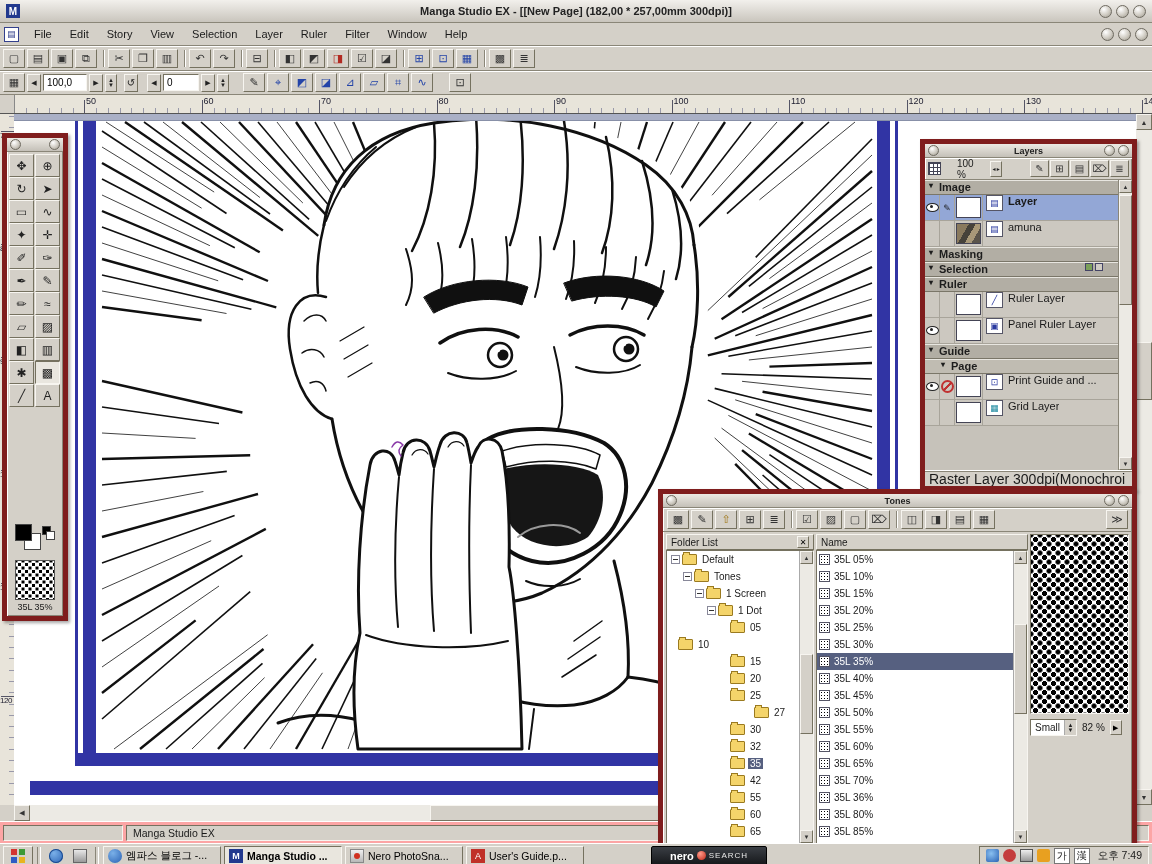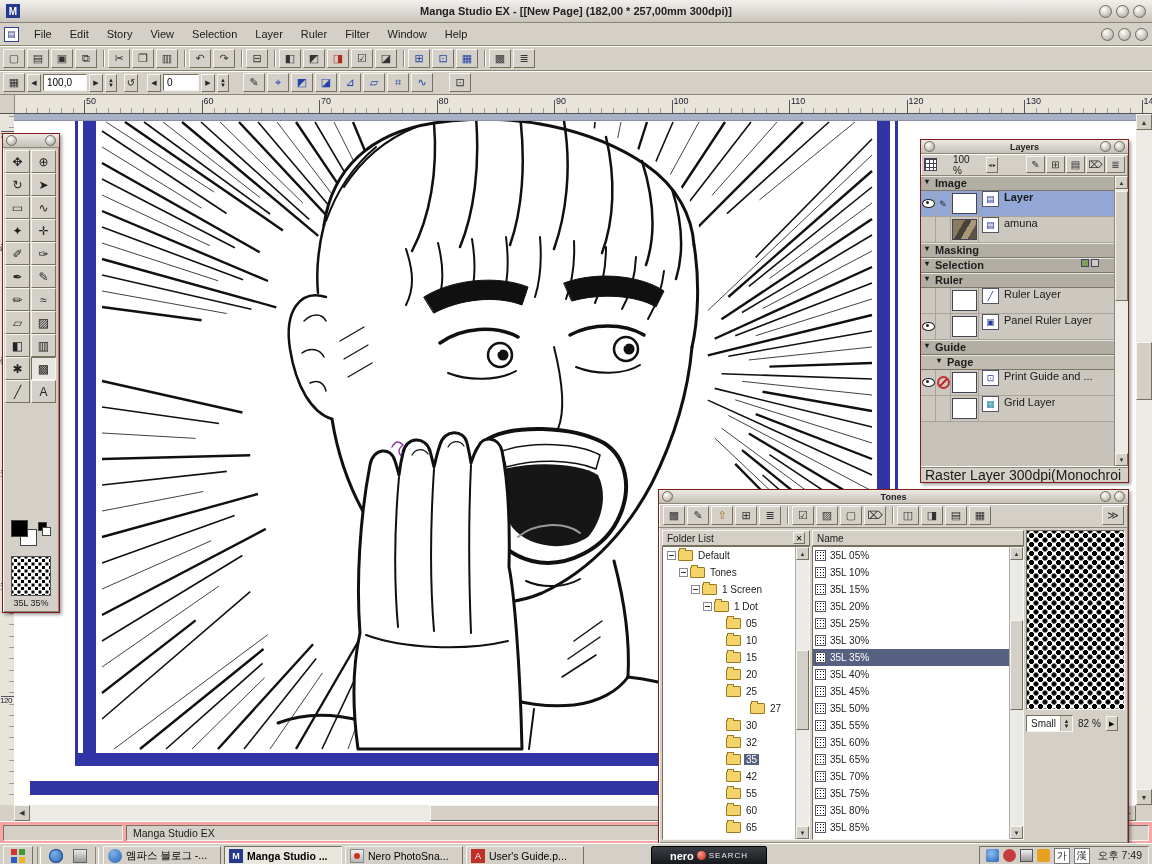--- a/index.html
+++ b/index.html
@@ -73,21 +73,21 @@
   .sb-btn{width:16px;height:16px;box-sizing:border-box;flex:none;display:flex;align-items:center;justify-content:center;
           font-size:7px;color:#333;background:#d4d0c8;border:1px solid;border-color:#f7f5f0 #75715f #75715f #f7f5f0;}
   .sb-track{position:relative;flex:1;}
   .sb-thumb{position:absolute;background:#d4d0c8;border:1px solid;border-color:#f7f5f0 #75715f #75715f #f7f5f0;box-sizing:border-box;}
   .vscroll .sb-thumb{left:0;width:16px;top:212px;height:58px;}
   .hscroll .sb-thumb{top:0;height:16px;left:400px;width:686px;}
   .scroll-corner{position:absolute;right:0;bottom:0;width:16px;height:16px;background:#d4d0c8;}
   .scroll-corner-l{position:absolute;left:0;bottom:0;width:14px;height:16px;background:#d4d0c8;}
 
   
-  .palette{position:absolute;background:#d4d0c8;border:1px solid #7f1d1d;
+  .palette{position:absolute;background:#d4d0c8;border:5px solid #7f1d1d;
            box-shadow:inset 1px 1px 0 #fff,inset -1px -1px 0 #8a8678,2px 2px 3px rgba(0,0,0,.35);z-index:50;}
   .pal-title{height:13px;display:flex;align-items:center;padding:0 3px;gap:3px;
              background:linear-gradient(#ece9e3,#c4c0b8);border-bottom:1px solid #8a8678;
              font-size:9px;font-weight:bold;color:#222;}
   .pal-title .ttext{position:absolute;left:0;right:0;text-align:center;pointer-events:none;}
   .mini-circ{width:9px;height:9px;border-radius:50%;border:1px solid #6f6b61;flex:none;
              background:radial-gradient(circle at 35% 30%,#fff,#cfcbc2 55%,#9b978c);z-index:2;}
 
   
   .toolbox{left:2px;top:19px;width:56px;height:478px;display:flex;flex-direction:column;}
@@ -1053,21 +1053,21 @@
                   <span class="folder-ic"></span>
                   <span class="tree-label">1 Dot</span>
                 </div>
 
                 <div class="tree-row" style="padding-left: 52px;">
                   <span class="expander"></span>
                   <span class="folder-ic"></span>
                   <span class="tree-label">05</span>
                 </div>
 
-                <div class="tree-row" style="padding-left: 52px; align-items: center;">
+                <div class="tree-row" style=" align-items: center;">
                   <span class="expander"></span>
                   <span class="folder-ic"></span>
                   <span class="tree-label">10</span>
                 </div>
 
                 <div class="tree-row" style="padding-left: 52px;">
                   <span class="expander"></span>
                   <span class="folder-ic"></span>
                   <span class="tree-label">15</span>
                 </div>
@@ -1213,21 +1213,21 @@
                   <span>35L 65%</span>
                 </div>
 
                 <div class="tone-row">
                   <span class="tone-ic"></span>
                   <span>35L 70%</span>
                 </div>
 
                 <div class="tone-row">
                   <span class="tone-ic"></span>
-                  <span>35L 75%</span>
+                  <span>35L 36%</span>
                 </div>
 
                 <div class="tone-row">
                   <span class="tone-ic"></span>
                   <span>35L 80%</span>
                 </div>
 
                 <div class="tone-row">
                   <span class="tone-ic"></span>
                   <span>35L 85%</span>

